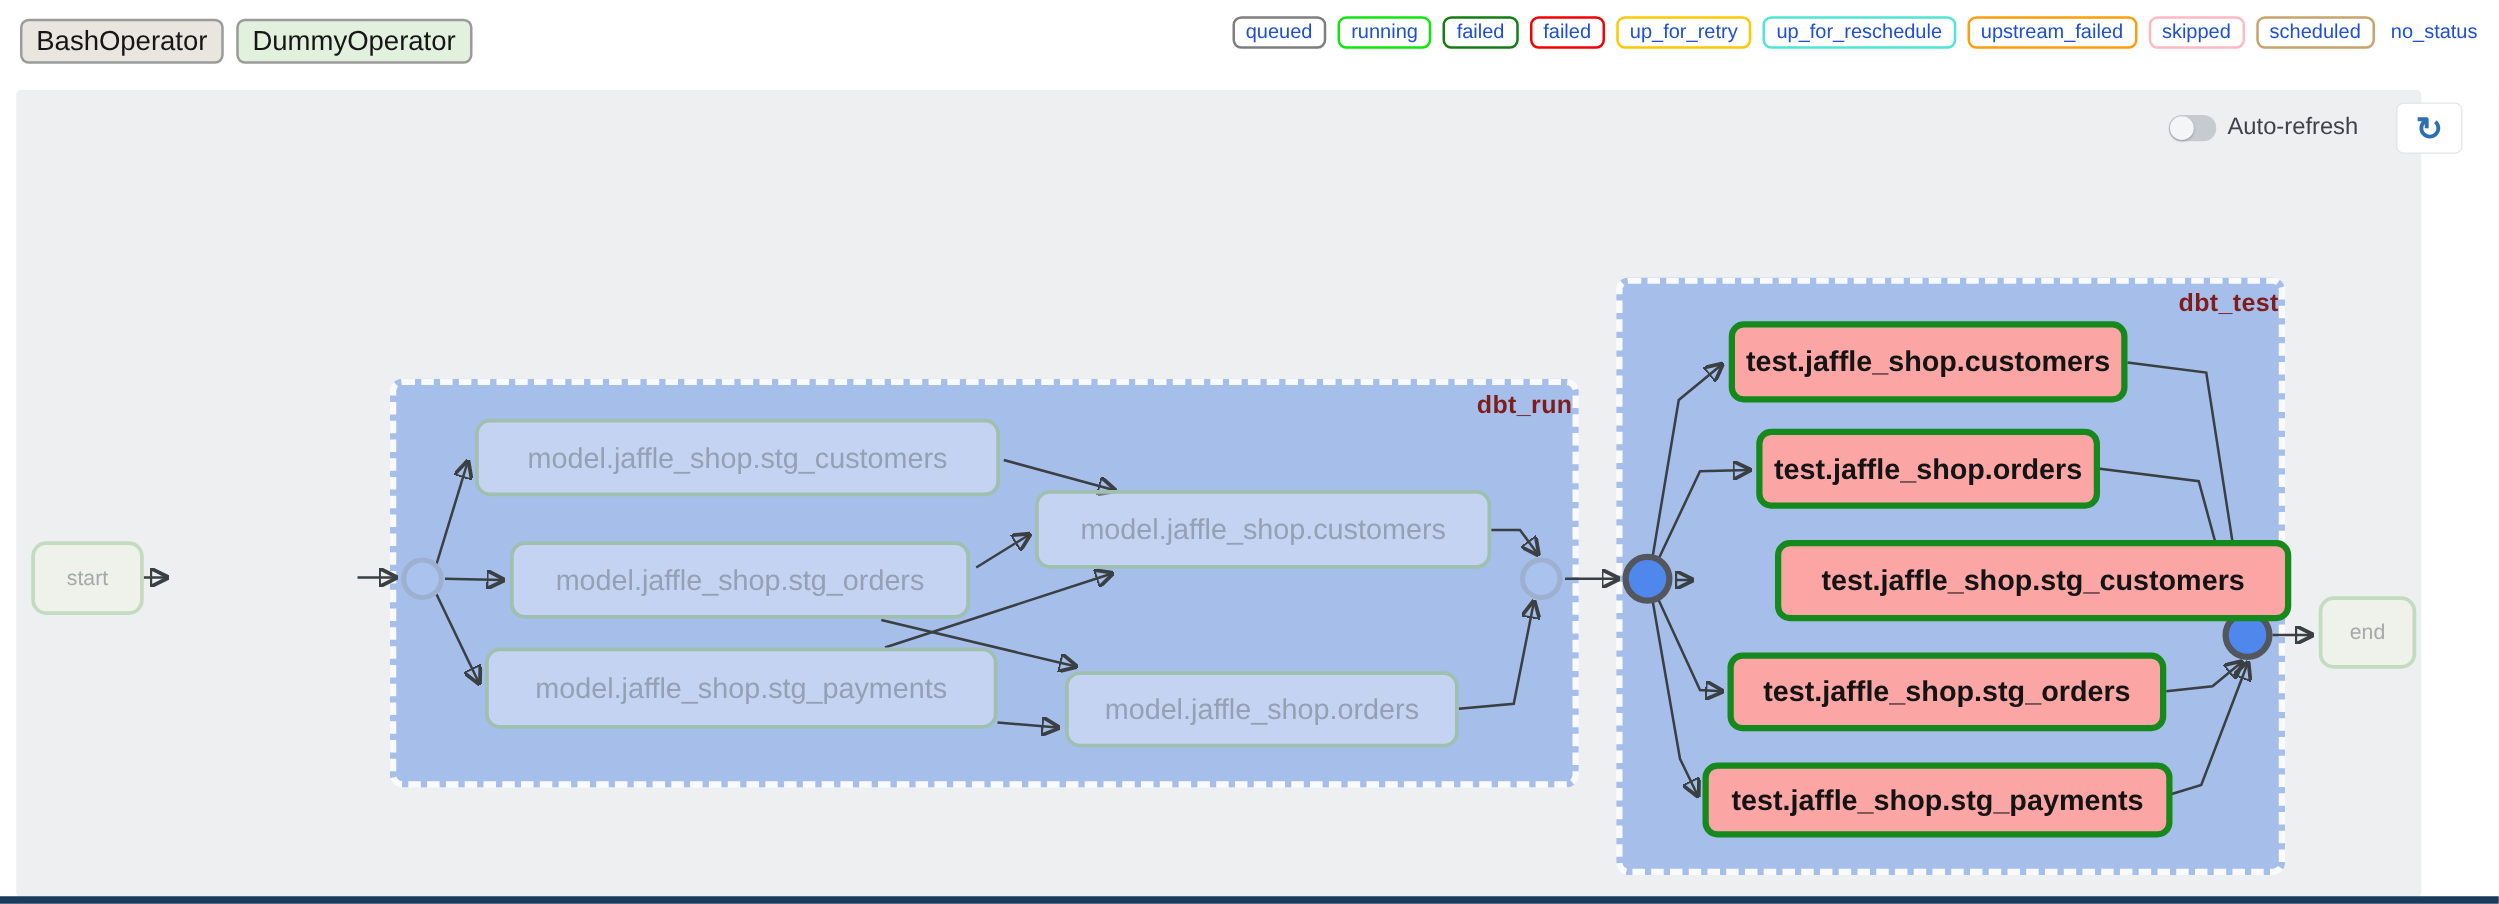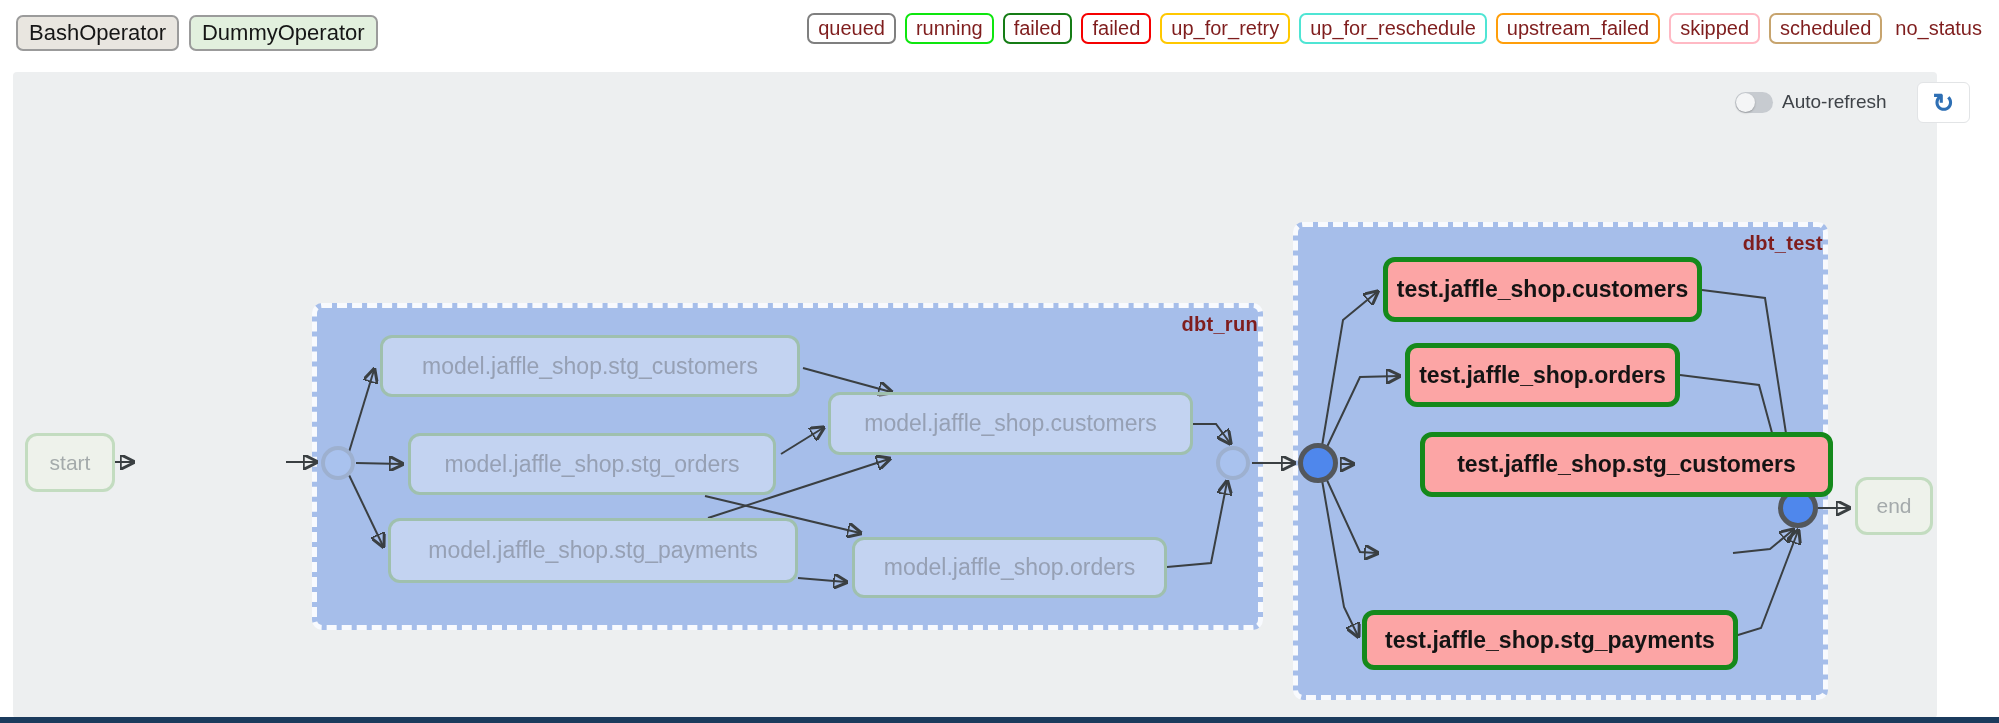--- a/index.html
+++ b/index.html
@@ -17,21 +17,21 @@
   
   .header{position:absolute;left:0;top:0;width:1999px;height:72px;background:#fff;}
   .ops{position:absolute;left:16px;top:15px;display:flex;gap:10px;}
   .op-badge{
     border:2px solid #9b9b9b;border-radius:7px;padding:3px 11px;
     font-size:22px;color:#161616;background:#eee;white-space:nowrap;
   }
   .legend{position:absolute;right:13px;top:13px;display:flex;gap:9px;align-items:center;}
   .status-badge{
     border:2.5px solid #888;border-radius:7px;padding:2px 9px;
-    font-size:20px;color:#7f1d1d;background:#fff;white-space:nowrap;
+    font-size:16px;color:#1d4ed8;background:#fff;white-space:nowrap;
   }
   .status-badge.plain{border-color:transparent;background:transparent;padding:2px 2px;}
   
   .canvas{
     position:absolute;left:13px;top:72px;width:1924px;height:646px;
     background:var(--canvas);border-radius:4px;
   }
   .bottombar{position:absolute;left:0;top:717px;width:1999px;height:6px;background:#1b3b5d;}
   
   .autorefresh-toggle{
@@ -59,21 +59,21 @@
   .group-label{
     position:absolute;top:5px;left:0;width:100%;text-align:right;
     font-weight:bold;font-size:20px;color:#7f1d1d;letter-spacing:0.3px;
   }
   .edges{position:absolute;left:0;top:0;width:1972px;height:646px;pointer-events:none;}
   .edges path{fill:none;stroke:var(--edge);stroke-width:2px;}
   .node{
     position:absolute;display:flex;align-items:center;justify-content:center;
     border-radius:12px;white-space:nowrap;cursor:pointer;
   }
-  .node-basic{border:3px solid #c3dcc0;background:#eef2eb;color:#a4aaab;font-size:21px;}
+  .node-basic{border:3px solid #c3dcc0;background:#eef2eb;color:#a4aaab;font-size:17px;}
   .node-model{border:3px solid #9fc0ae;background:rgba(255,255,255,0.33);color:#96a0b4;font-size:23px;}
   .node-test{border:5px solid var(--test-border);background:#fca5a5;color:#141414;font-size:23px;font-weight:600;}
   .junction{position:absolute;border-radius:50%;}
   .j-light{width:34px;height:34px;background:#a9c2ee;border:4px solid #9db0cf;}
   .j-dark{width:40px;height:40px;background:#4f87ec;border:5px solid #53575c;}
 </style>
 </head>
 <body>
 
 <div class="header">
@@ -171,20 +171,23 @@
 
   <div class="node node-test" style="left:1370px;top:185px;width:319px;height:65px;">
       <span>test.jaffle_shop.customers</span>
     </div>
   <div class="node node-test" style="left:1392px;top:271px;width:275px;height:64px;">
       <span>test.jaffle_shop.orders</span>
     </div>
   <div class="node node-test" style="left:1407px;top:360px;width:413px;height:65px;align-items:center;">
       <span>test.jaffle_shop.stg_customers</span>
     </div>
+  <div class="node node-test" style="left:1369px;top:450px;width:351px;height:63px;">
+      <span>test.jaffle_shop.stg_orders</span>
+    </div>
   <div class="node node-test" style="left:1349px;top:538px;width:376px;height:60px;">
       <span>test.jaffle_shop.stg_payments</span>
     </div>
 
   <div class="node node-basic" style="left:1842px;top:405px;width:78px;height:58px;">
       <span>end</span>
     </div>
 </div>
 
 <div class="bottombar" style="background: rgb(27, 59, 93);"></div>

